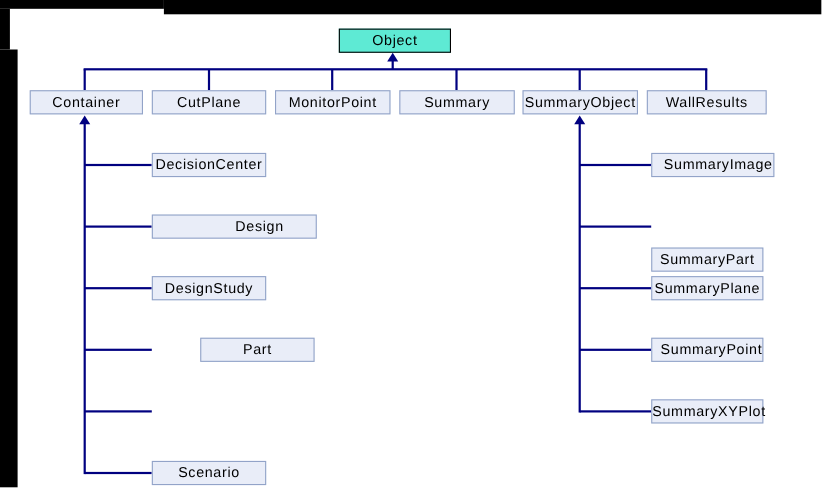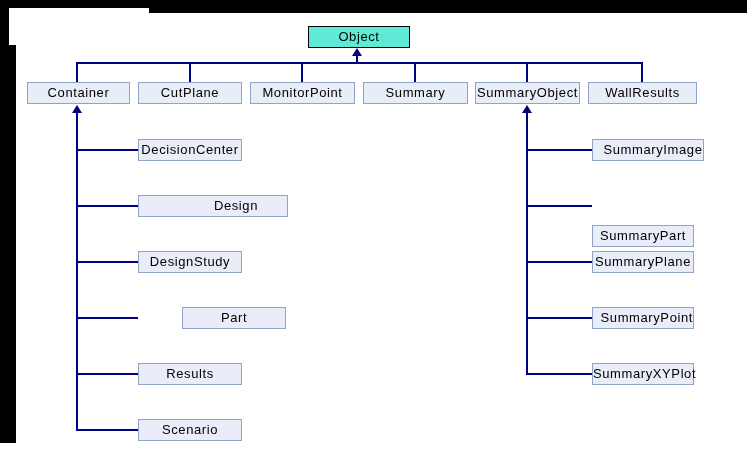--- a/index.html
+++ b/index.html
@@ -84,21 +84,20 @@
   <div class="line" style="left:77px; top:205px; width:61px; height:2px;"></div>
   <div class="line" style="left:77px; top:261px; width:61px; height:2px;"></div>
   <div class="line" style="left:77px; top:317px; width:61px; height:2px;"></div>
   <div class="line" style="left:77px; top:373px; width:61px; height:2px;"></div>
   <div class="line" style="left:77px; top:429px; width:61px; height:2px;"></div>
 
   <div class="node" style="left:138px; top:139px; width:102px;">DecisionCenter</div>
   <div class="node" style="left:138px; top:195px; width:102px;padding-left:46px;">Design</div>
   <div class="node" style="left:138px; top:251px; width:102px;">DesignStudy</div>
   <div class="node" style="left:138px; top:307px; width:102px;margin-left:44px;">Part</div>
-  <div class="node" style="left:138px; top:363px; width:102px;">Results</div>
   <div class="node" style="left:138px; top:419px; width:102px;">Scenario</div>
 
   <div class="arrow-up" style="left:522px; top:105px;"></div>
   <div class="line" style="left:526px; top:111px; width:2px; height:264px;"></div>
   <div class="line" style="left:527px; top:149px; width:65px; height:2px;"></div>
   <div class="line" style="left:527px; top:205px; width:65px; height:2px;"></div>
   <div class="line" style="left:527px; top:261px; width:65px; height:2px;"></div>
   <div class="line" style="left:527px; top:317px; width:65px; height:2px;"></div>
   <div class="line" style="left:527px; top:373px; width:65px; height:2px;"></div>
 

